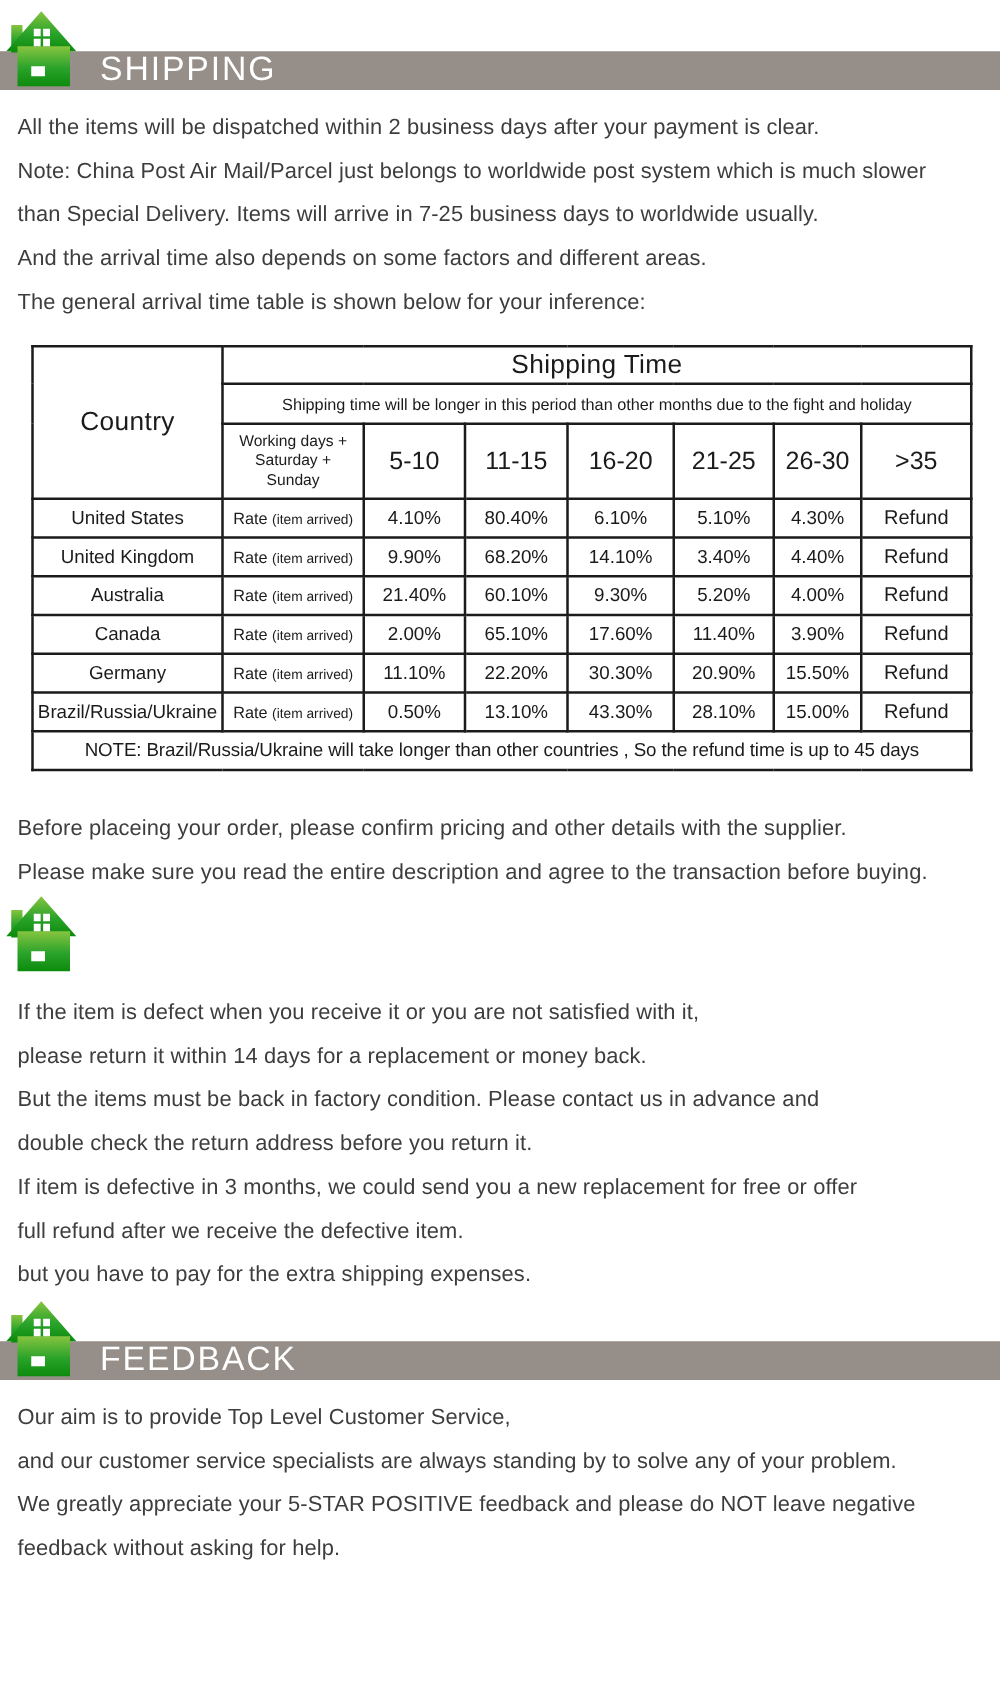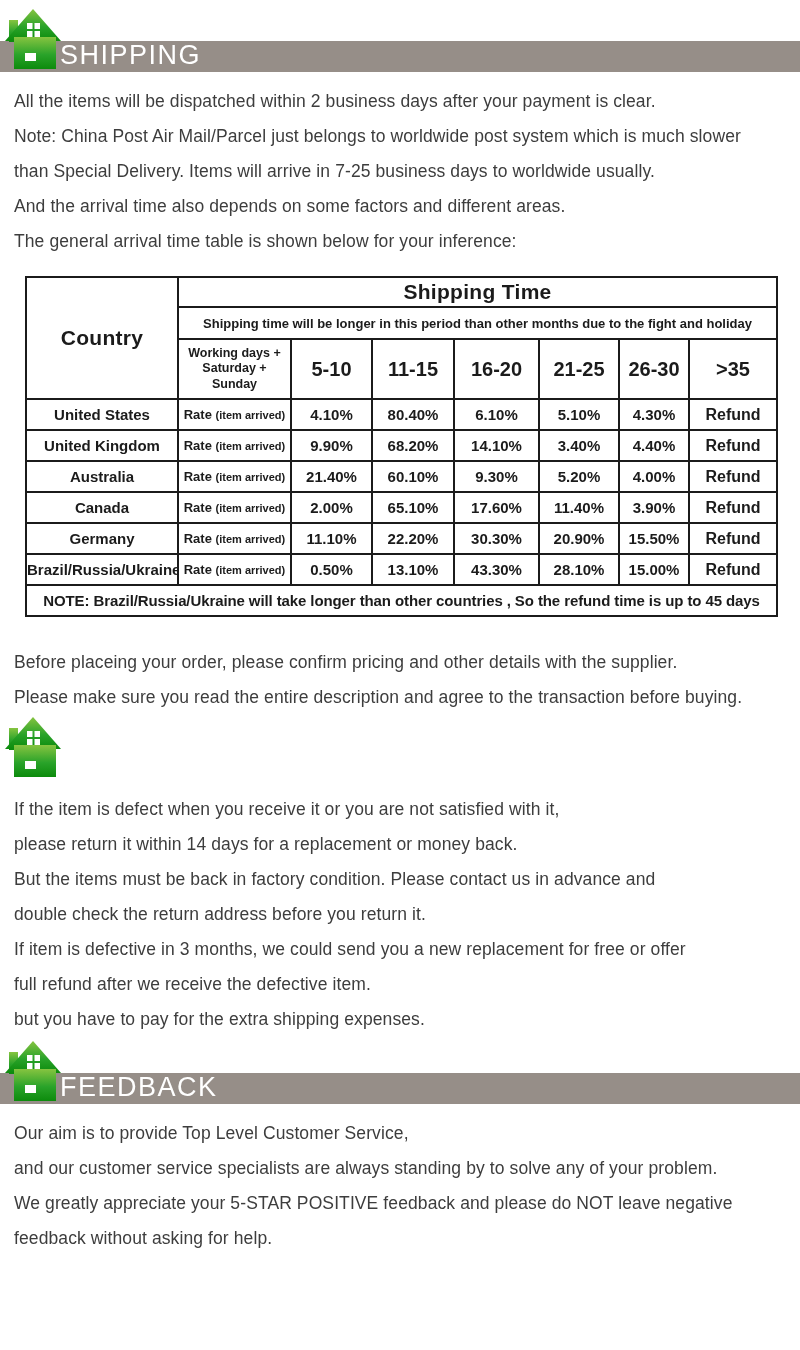--- a/index.html
+++ b/index.html
@@ -11,39 +11,39 @@
   .page { width:800px; padding-top:7px; box-sizing:border-box; }
 
   
   .sec-header { position:relative; height:65px; }
   .sec-bar {
     position:absolute; left:0; top:34px; width:800px; height:31px;
     background:#968e88; display:flex; align-items:center;
   }
   .sec-title {
     color:#ffffff; font-size:27px; font-weight:400; letter-spacing:1.5px;
-    padding-left:60px; line-height:1; padding-bottom:3px;
+    padding-left:80px; line-height:1; padding-bottom:3px;
   }
   .house { position:absolute; left:4px; top:0; width:62px; height:63px; }
 
   
   .content { padding:12px 14px 0 14px; }
   .content p {
     margin:0; height:35px; display:flex; align-items:center;
     font-size:17.5px; letter-spacing:0.1px; white-space:nowrap;
   }
 
   
   .ship-table {
     border-collapse:collapse; table-layout:fixed;
     width:751px; margin:17px 0 0 25px;
     color:#1b1b1b; text-align:center;
   }
   .ship-table th, .ship-table td {
-    border:2px solid #1b1b1b; padding:0; font-weight:bold;
+    border:2px solid #1b1b1b; padding:0; font-weight:normal;
     vertical-align:middle; overflow:hidden;
   }
   .r-title th { height:28px; }
   .big-head { font-size:21px; letter-spacing:0.3px; }
   .r-sub th { height:30px; font-size:13px; }
   .r-cols th { height:58px; }
   .period-head { font-size:20px; }
   .working-head { font-size:12.5px; line-height:1.25; white-space:pre-line; }
   .ship-table tbody td { height:29px; }
   .country-cell { font-size:15px; }

